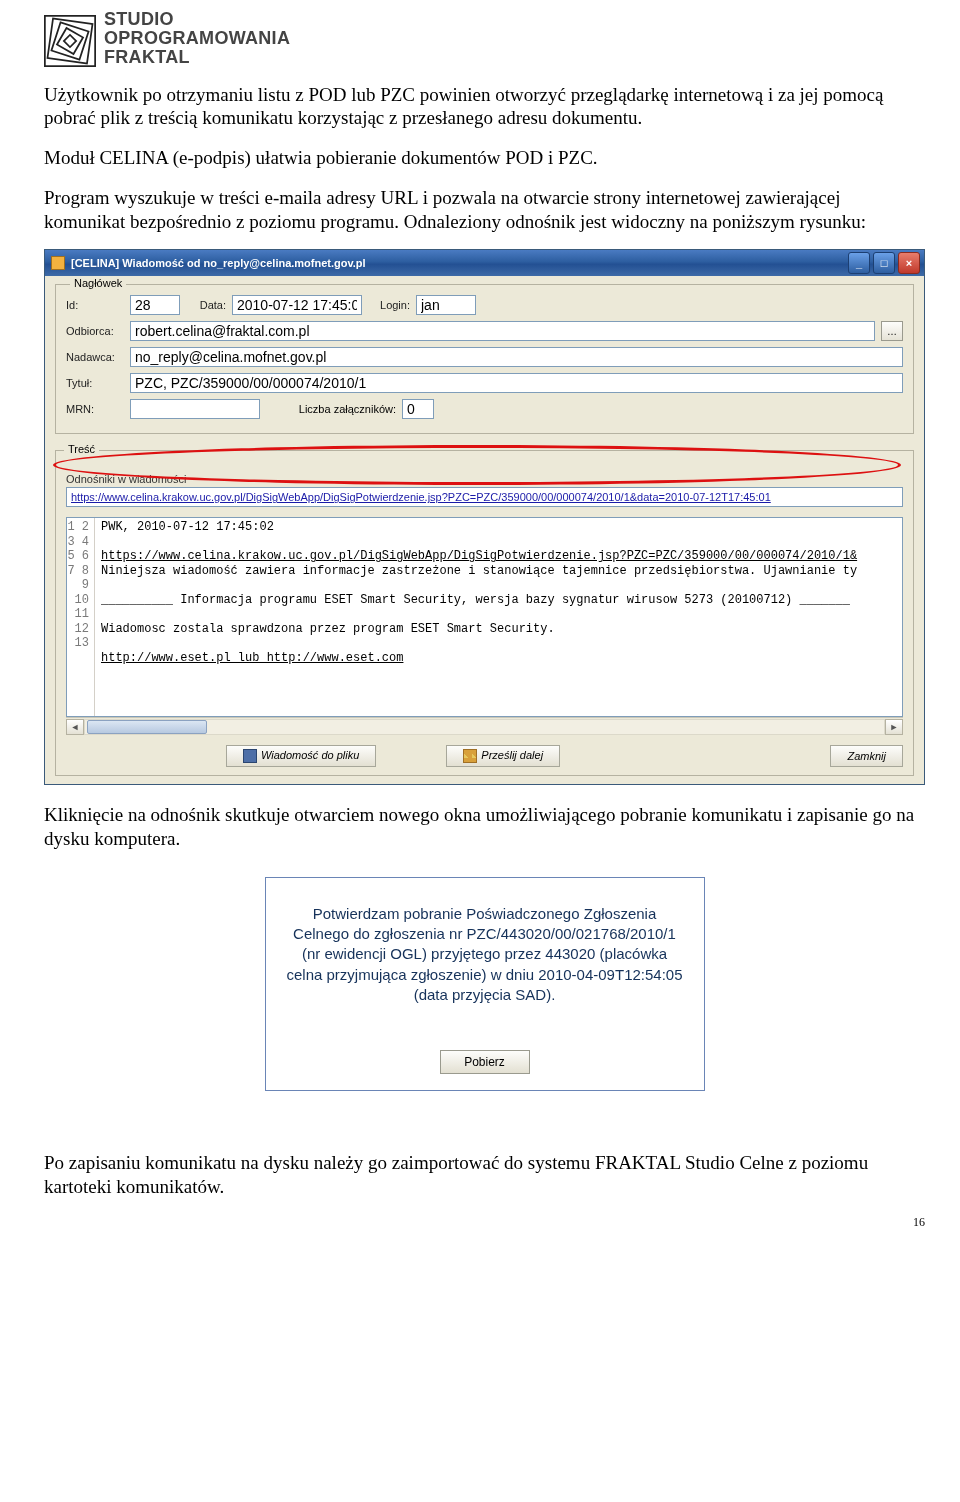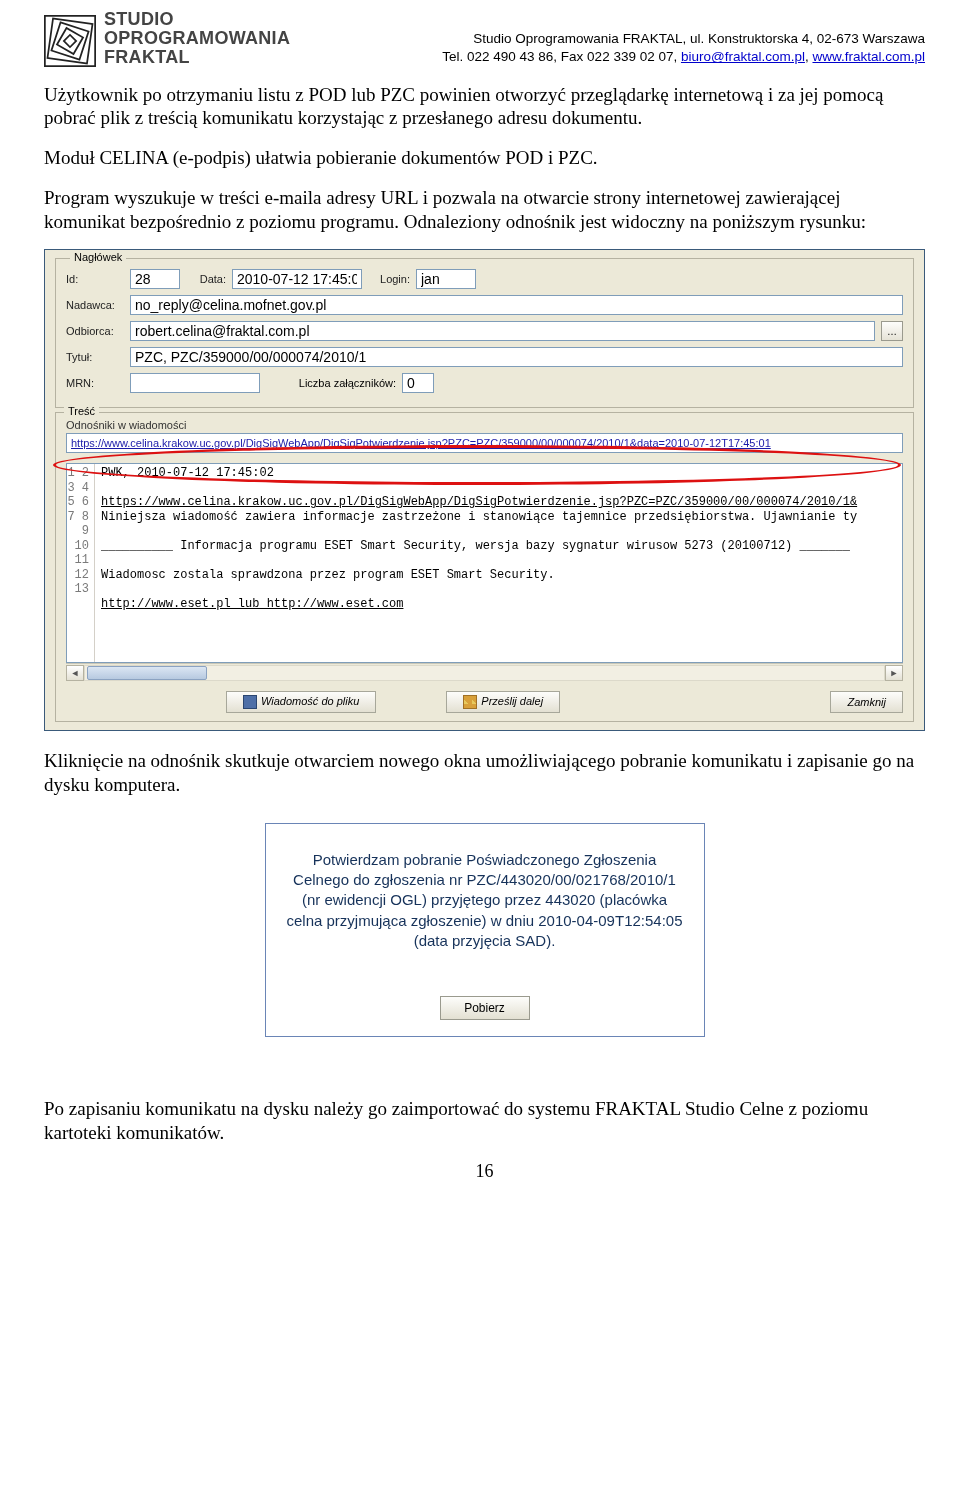--- a/index.html
+++ b/index.html
@@ -28,21 +28,21 @@
   .lbl { width:58px; text-align:left; color:#222; }
   .inp { height:20px; border:1px solid #7f9db9; background:#fff; font-size:14px; padding:2px 4px; font-family:Tahoma,Arial,sans-serif; }
   .inp.w50{width:50px;} .inp.w130{width:130px;} .inp.w60{width:60px;}
   .inp.full{flex:1;}
   .inp.w30{width:32px;}
   .btn-sm { width:22px; height:20px; border:1px solid #9a9a8e; background:linear-gradient(#fdfdfb,#e6e3d6); font-size:10px; display:flex; align-items:center; justify-content:center; }
   .attach-list { height:108px; border:1px solid #b5b2a1; background:#fff; margin-bottom:6px; }
   .btnrow { display:flex; gap:6px; justify-content:flex-end; }
   .btn { height:22px; border:1px solid #a7a79a; background:linear-gradient(#fdfdfb,#e3e0d2); font-size:11px; padding: 0 10px; color:#666; font-family:Tahoma,Arial,sans-serif; }
   .btn.enabled { color:#000;font-style:italic; }
-  .tresc { margin-top:4px; border:1px solid #b5b2a1; padding: 6px 10px 8px 10px; position:relative; background:#ece9d8; }
+  .tresc { margin-top:16px; border:1px solid #b5b2a1; padding: 22px 10px 8px 10px; position:relative; background:#ece9d8; }
   .tresc .legend { position:absolute; top:-8px; left:8px; background:#ece9d8; padding:0 4px; }
   .odnosniki-label { font-size:11px; color:#333; }
   .linkbox { border:1px solid #7f9db9; background:#fff; margin-top:2px; padding:3px 4px; font-size:11px; color:#1a1aa8; text-decoration:underline; }
   .ellipse { position:absolute; width: 848px; height: 40px; left: 8px; top: 195px; border:3px solid #d11; border-radius: 50%/50%; pointer-events:none; }
   .editor { display:flex; border:1px solid #7f9db9; background:#fff; margin-top:10px; height:200px; font-family:"Courier New",monospace; font-size:12px; overflow:hidden; }
   .gutter { width:28px; background:#fff; color:#7a7a7a; text-align:right; padding:2px 5px 0 0; border-right:1px solid #d4d0c8; line-height:14.5px; }
   .code { flex:1; padding:2px 6px; line-height:14.5px; white-space:pre; overflow:hidden; color:#000; }
   .code .ul { text-decoration: underline; color:#000; }
   .hscroll { display:flex; align-items:center; height:18px; background:#ece9d8; border-top:1px solid #c9c7b8; margin-top:0; }
   .hs-btn { width:18px; height:16px; border:1px solid #b5b2a1; background:linear-gradient(#fff,#e4e1d4); font-size:9px; display:flex;align-items:center;justify-content:center;color:#555;}
@@ -55,21 +55,21 @@
   .ico-save { background:
       linear-gradient(#4e6fa7,#4e6fa7) 2px 2px/10px 10px no-repeat,
       linear-gradient(#fff,#fff) 4px 4px/6px 5px no-repeat,
       linear-gradient(#4e6fa7,#4e6fa7); border:1px solid #2b4670; }
   .ico-send { background:
       linear-gradient(45deg,#e7c95d 25%, transparent 25%) 0 0/8px 8px,
       linear-gradient(#d8a03a,#d8a03a); border:1px solid #a07025; }
   .browser-box { width:440px; margin:26px auto 60px auto; border:1px solid #6a85b6; background:#fff; padding:26px 18px 16px 18px; font-family: Arial, sans-serif; text-align:center; color:#16325a; font-size:15px; line-height:1.35; }
   .browser-inner { border:0; }
   .browser-box .pbtn { margin: 45px auto 0 auto; width:90px; height:24px; border:1px solid #9a9a8e; background:linear-gradient(#fdfdfb,#e3e0d2); font-size:12px; font-family:Tahoma,Arial,sans-serif; }
-  .pagenum { text-align:center; font-size:18px; margin-top:16px; }
+  .pagenum { text-align:right; font-size:12px; margin-top:16px; }
 </style>
 </head>
 <body>
 
 <div class="header">
   <div class="logo-area">
     <svg class="logo-swirl" viewBox="0 0 60 60">
       <rect x="1" y="1" width="58" height="58" fill="none" stroke="#222" stroke-width="2"></rect>
       <g fill="none" stroke="#222" stroke-width="2">
         <rect x="7" y="7" width="46" height="46" transform="rotate(8 30 30)"></rect>
@@ -77,55 +77,60 @@
         <rect x="19" y="19" width="22" height="22" transform="rotate(30 30 30)"></rect>
         <rect x="25" y="25" width="10" height="10" transform="rotate(45 30 30)"></rect>
       </g>
     </svg>
     <div class="logo-text">
       <div>STUDIO</div>
       <div>OPROGRAMOWANIA</div>
       <div>FRAKTAL</div>
     </div>
   </div>
-  <div class="right-header">
-    <div>Studio Oprogramowania FRAKTAL, ul. Konstruktorska 4, 02-673 Warszawa</div>
-    <div>
-      <span>Tel. 022 490 43 86, Fax 022 339 02 07, </span><a>biuro@fraktal.com.pl</a><span>, </span><a>www.fraktal.com.pl</a>
-    </div>
-  </div>
 </div>
 
 <p class="para">Użytkownik po otrzymaniu listu z POD lub PZC powinien otworzyć przeglądarkę internetową i za jej pomocą pobrać plik z treścią komunikatu korzystając z przesłanego adresu dokumentu.</p>
 <p class="para">Moduł CELINA (e-podpis) ułatwia pobieranie dokumentów POD i PZC.</p>
 <p class="para">Program wyszukuje w treści e-maila adresy URL i pozwala na otwarcie strony internetowej zawierającej komunikat bezpośrednio z poziomu programu. Odnaleziony odnośnik jest widoczny na poniższym rysunku:</p>
 
 <div class="app-window">
+  <div class="titlebar">
+    <div class="titlebar-left">
+      <span class="title-ico"></span>
+      <span>[CELINA] Wiadomość od no_reply@celina.mofnet.gov.pl</span>
+    </div>
+    <div class="winbtns">
+      <div class="winbtn">_</div>
+      <div class="winbtn">□</div>
+      <div class="winbtn close">×</div>
+    </div>
+  </div>
 
   <div class="window-body">
     <div class="twocol">
 
       <div class="fieldset naglowek">
         <div class="legend">Nagłówek</div>
         <div class="row">
           <span class="lbl">Id:</span>
           <input class="inp w50" value="28" style="">
           <span class="lbl" style="width:40px;text-align:right;">Data:</span>
           <input class="inp w130" value="2010-07-12 17:45:03" style="">
           <span class="lbl" style="width:42px;text-align:right;">Login:</span>
           <input class="inp w60" value="jan" style="">
         </div>
         <div class="row">
-          <span class="lbl">Nadawca:</span>
-          <input class="inp full" value="no_reply@celina.mofnet.gov.pl" style="">
-        </div>
-        <div class="row">
           <span class="lbl">Odbiorca:</span>
           <input class="inp full" value="robert.celina@fraktal.com.pl" style="">
           <button class="btn-sm">…</button>
+        </div>
+        <div class="row">
+          <span class="lbl">Nadawca:</span>
+          <input class="inp full" value="no_reply@celina.mofnet.gov.pl" style="">
         </div>
         <div class="row">
           <span class="lbl">Tytuł:</span>
           <input class="inp full" value="PZC, PZC/359000/00/000074/2010/1" style="">
         </div>
         <div class="row">
           <span class="lbl">MRN:</span>
           <input class="inp" style="width: 130px;" value="">
           <span style="width:130px;text-align:right;">Liczba załączników:</span>
           <input class="inp w30" value="0" style="">

